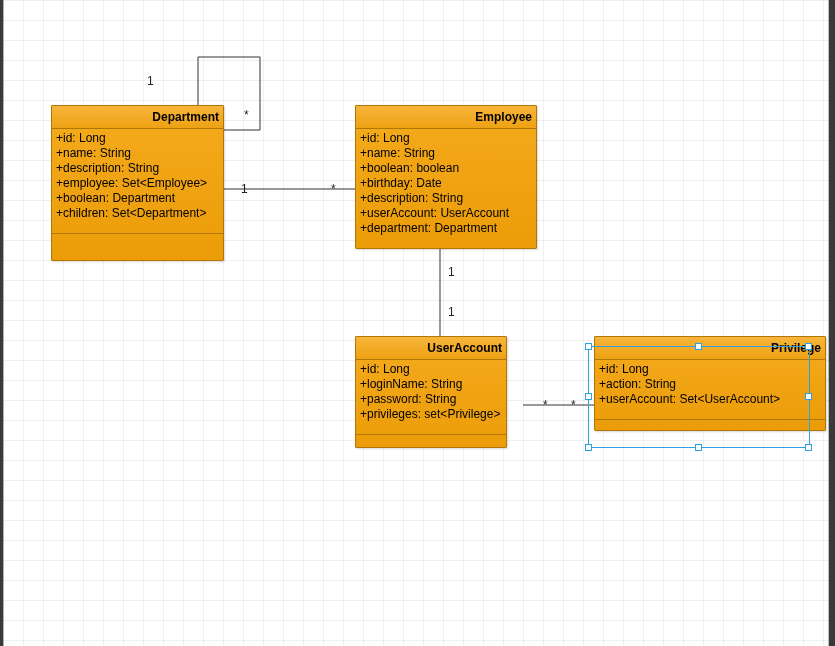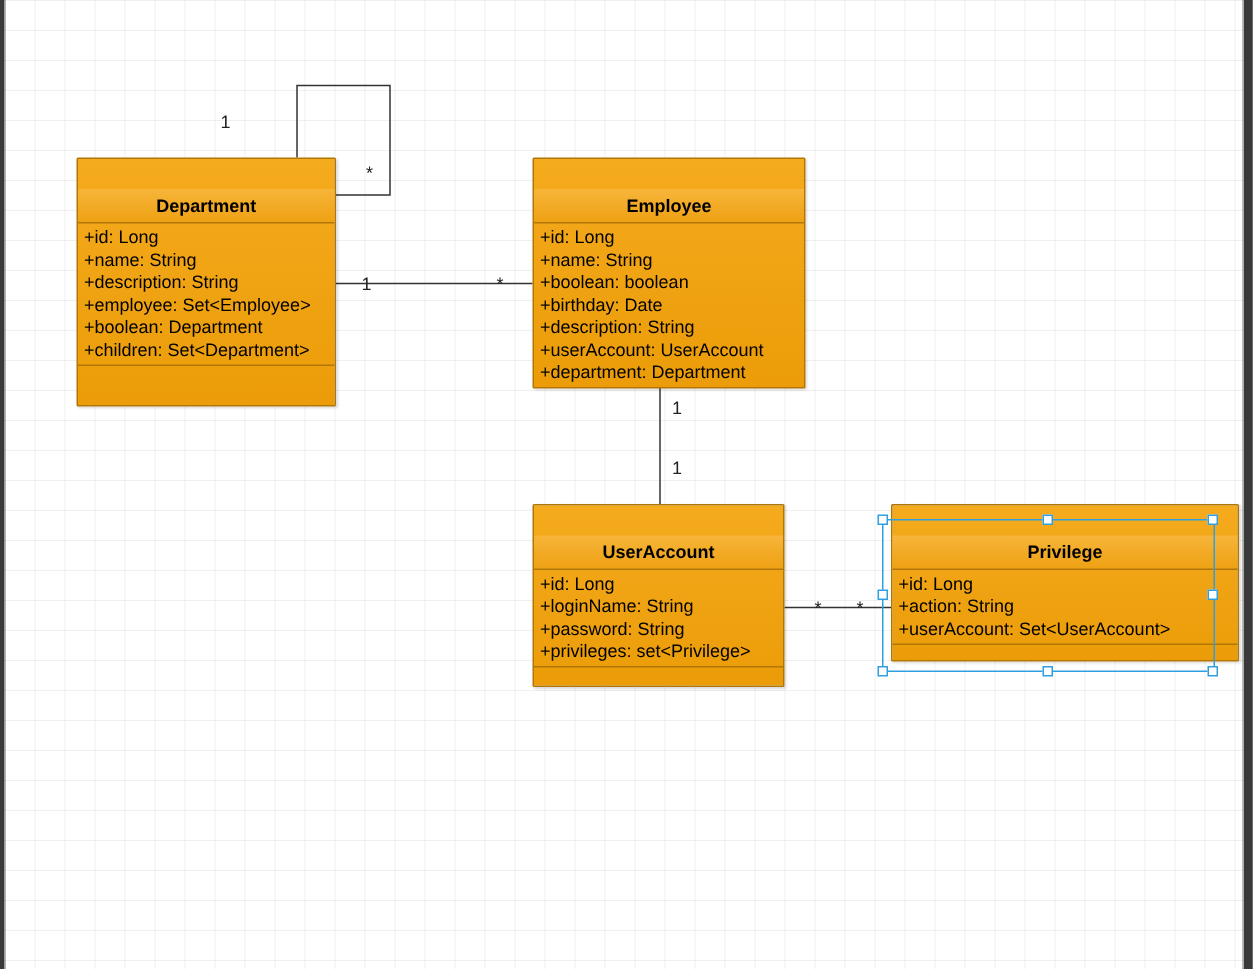--- a/index.html
+++ b/index.html
@@ -49,31 +49,30 @@
     background: #f2a814;
     
     background: #f2a30a;
     background: linear-gradient(#f5ab1e,#eb9c08);
     border: 1px solid #b17706;
     border-radius: 1px;
     box-sizing: border-box;
     box-shadow: 1px 1px 2px rgba(0,0,0,0.15);
   }
   .uml-title {
-    text-align: center;
+    text-align: right;
     font-weight: bold;
     padding: 4px 4px;
     border-bottom: 1px solid #b17706;
     box-sizing: border-box;
     background: linear-gradient(#f7b53a,#eea113);
-    margin-top: 20px;
   }
   .uml-body {
     border-bottom: 1px solid #b17706;
-    padding: 2px 4px 2px 4px;
+    padding: 2px 4px 12px 4px;
     box-sizing: border-box;
   }
   .uml-footer {
     height: 26px;
     box-sizing: border-box;
   }
   .uml-attr {
     line-height: 15px;
     white-space: nowrap;
   }
@@ -144,21 +143,21 @@
         <div class="uml-attr">+id: Long</div>
         <div class="uml-attr">+name: String</div>
         <div class="uml-attr">+boolean: boolean</div>
         <div class="uml-attr">+birthday: Date</div>
         <div class="uml-attr">+description: String</div>
         <div class="uml-attr">+userAccount: UserAccount</div>
         <div class="uml-attr">+department: Department</div>
       </div>
     </div>
 
-    <div class="uml-class" style="left:352px; top:336px; width:168px;">
+    <div class="uml-class" style="left:352px; top:336px; width:152px;">
       <div class="uml-title">UserAccount</div>
       <div class="uml-body">
         <div class="uml-attr">+id: Long</div>
         <div class="uml-attr">+loginName: String</div>
         <div class="uml-attr">+password: String</div>
         <div class="uml-attr">+privileges: set&lt;Privilege&gt;</div>
       </div>
       <div class="uml-footer" style="height:12px;"></div>
     </div>
 

